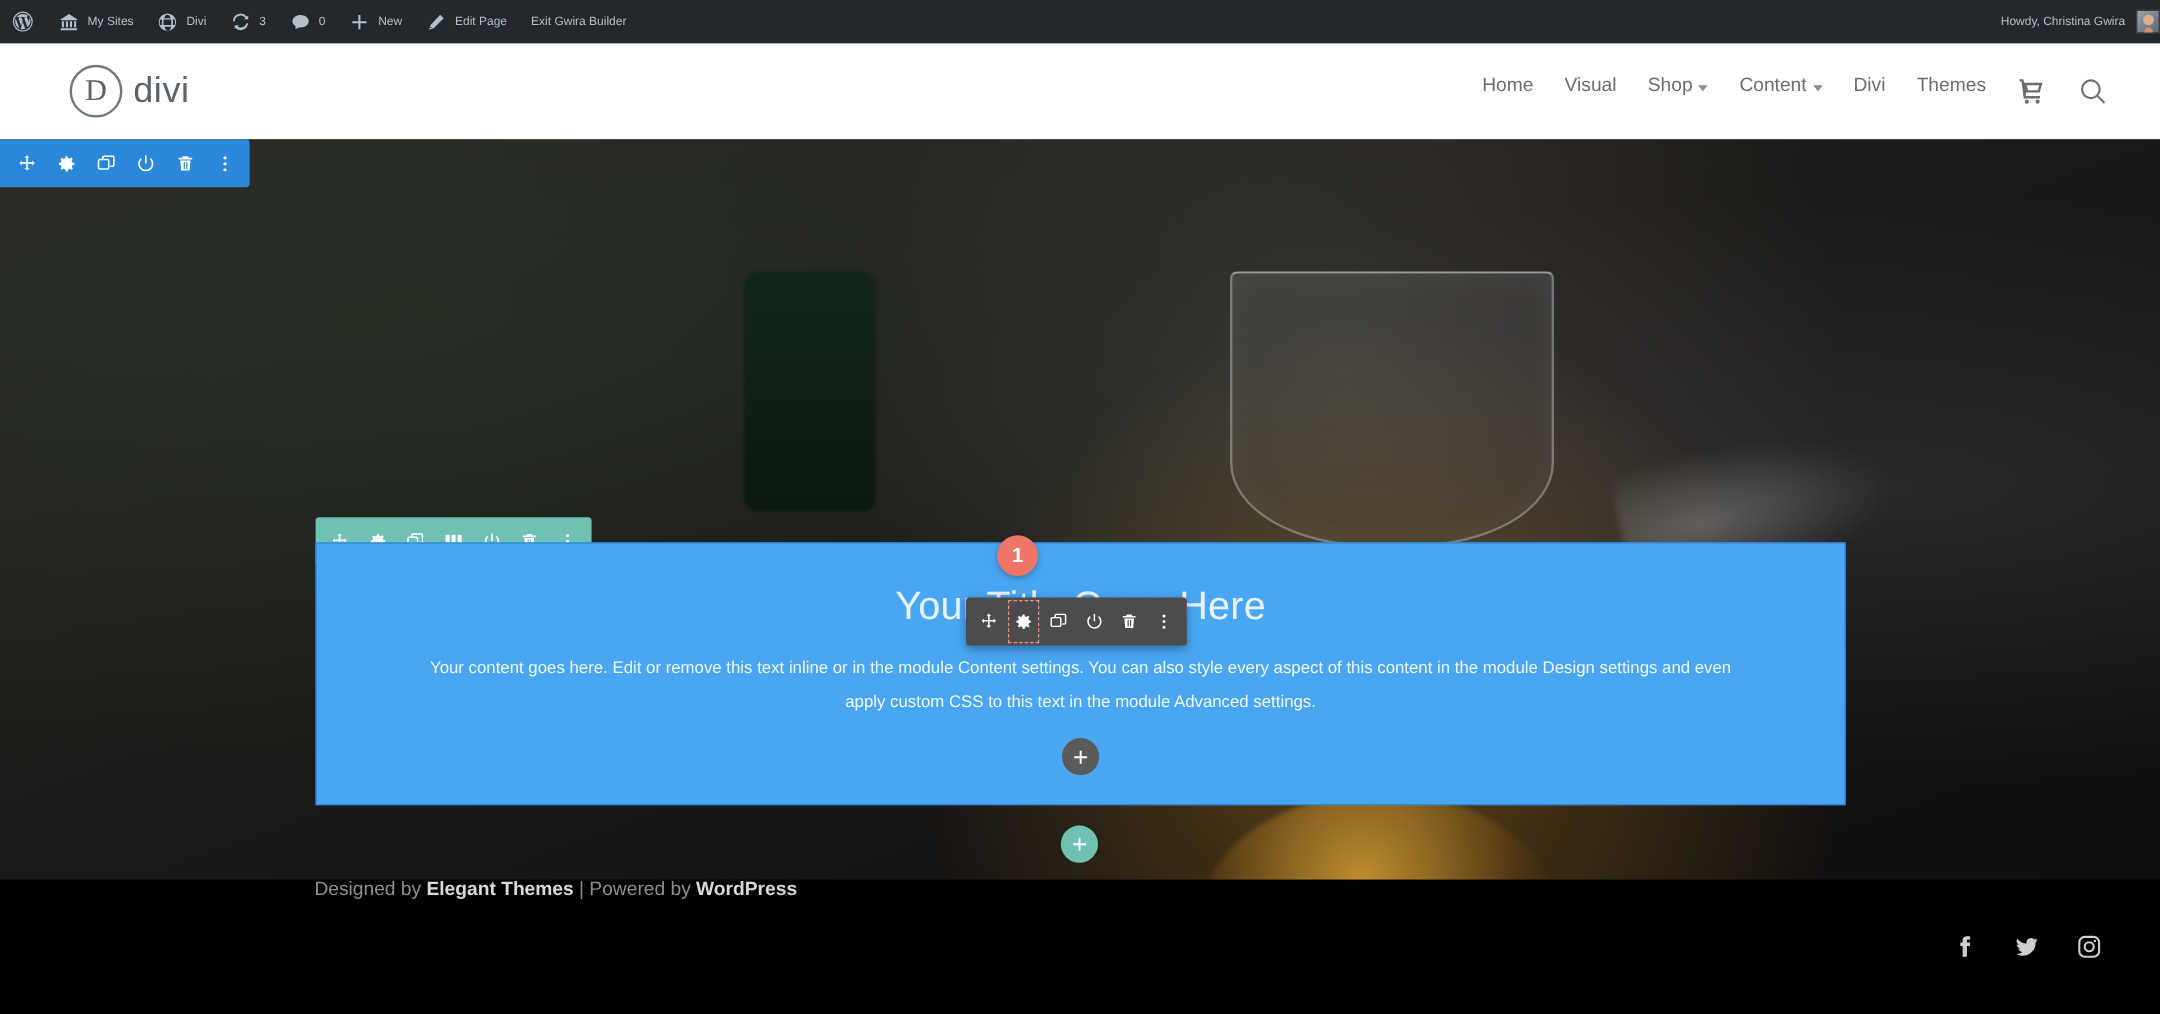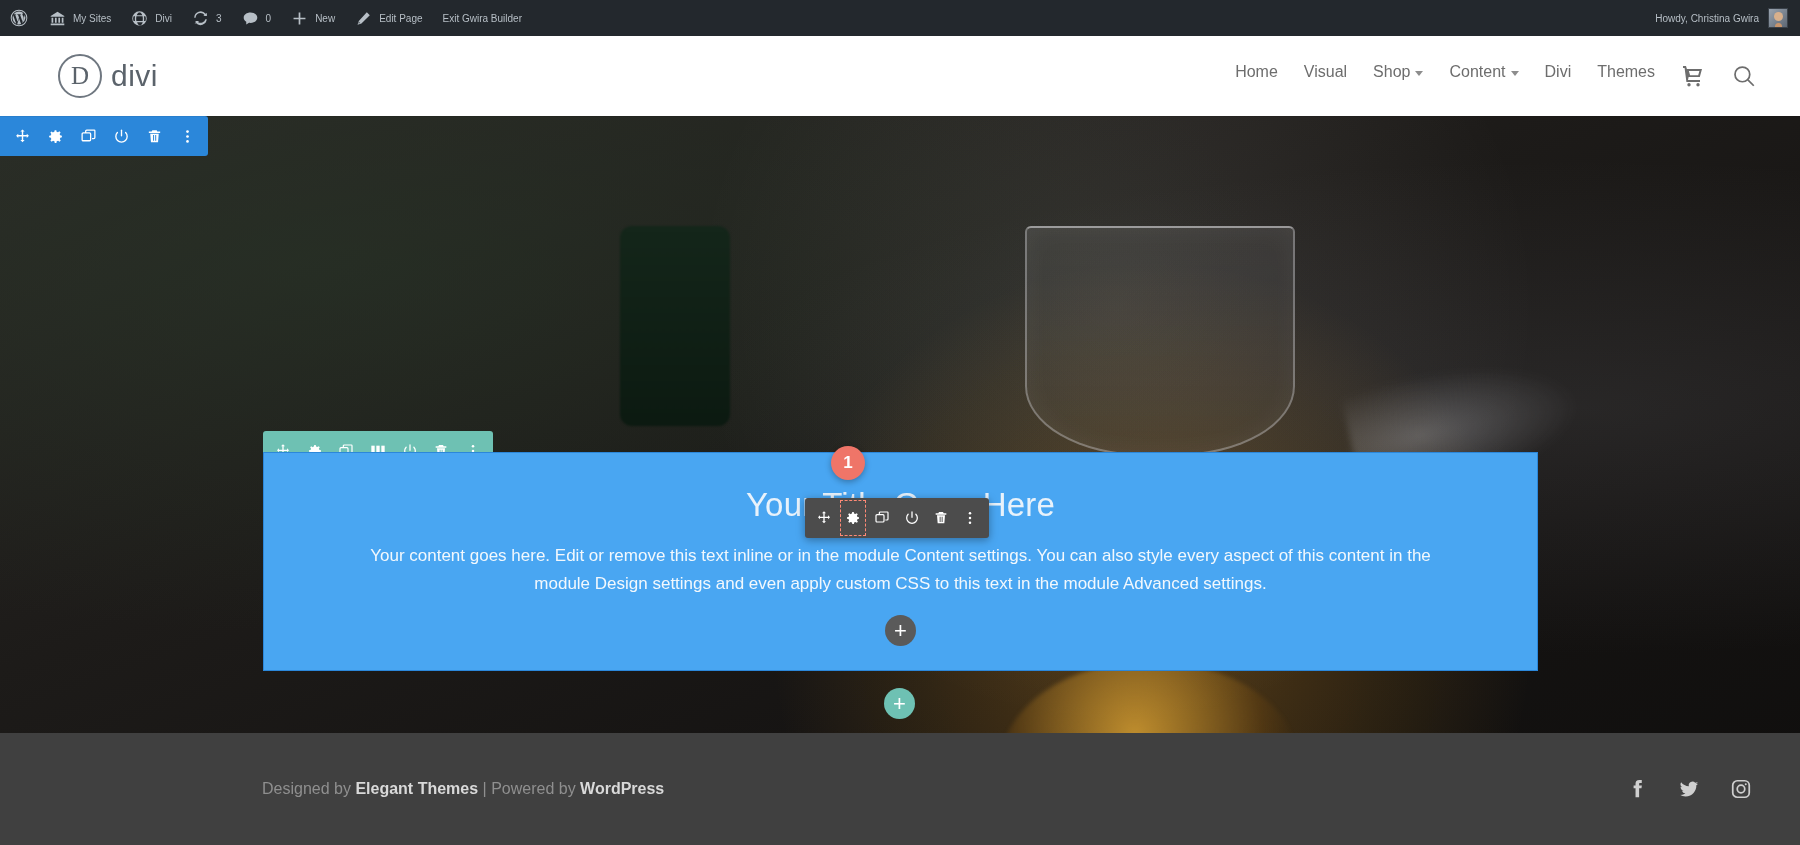--- a/index.html
+++ b/index.html
@@ -16,21 +16,21 @@
     display: flex; align-items: center;
     font-size: 10px;
     position: relative; z-index: 60;
   }
   .ab-item {
     display: flex; align-items: center; gap: 7px;
     height: 36px; padding: 0 10px;
     color: #b7bfc6; white-space: nowrap;
   }
   .ab-item:first-child { padding-left: 9px; }
-  .ab-right { margin-left: auto; display: flex; align-items: center; padding-right: 12px; }
+  .ab-right { margin-left: auto; display: flex; align-items: center; }
   .avatar-sq {
     width: 20px; height: 20px; margin-left: 9px;
     background: linear-gradient(135deg,#9aa4b0 0%,#5d6773 100%);
     border: 1px solid #3a4149;
     position: relative; overflow: hidden;
   }
   .avatar-sq::after {
     content: ""; position: absolute; left: 5px; top: 3px;
     width: 9px; height: 9px; border-radius: 50%;
     background: #d8b08c;
@@ -167,42 +167,42 @@
     display: flex; flex-direction: column; align-items: center;
   }
   .module-title {
     margin-top: 33px;
     font-size: 33px; color: #e8f2fb; font-weight: 400;
     letter-spacing: .2px;
   }
   .module-text {
     margin-top: 18px;
     width: 1100px; text-align: center;
-    font-size: 17px; line-height: 28px; color: #f2f8fd;
+    font-size: 14px; line-height: 28px; color: #f2f8fd;
   }
   .plus {
     border-radius: 50%;
     display: flex; align-items: center; justify-content: center;
     color: #fff; font-weight: 300;
     user-select: none;
   }
   .plus-module {
     margin-top: 17px;
     width: 31px; height: 31px; background: #5a5a5a; font-size: 22px;
   }
   .plus-row {
     position: absolute; left: 884px; top: 572px;
     width: 31px; height: 31px; background: #6ec1b3; font-size: 22px;
   }
   
   .footer {
     position: absolute; left: 0; bottom: 0;
     width: 100%; height: 112px;
-    background: #404040;
-    display: flex; align-items: center;
+    background: #000000;
+    display: flex; 
     padding: 0 48px 0 262px;
     z-index: 40;
   }
   .footer-text { color: #8f8f8f; font-size: 16px; }
   .footer-text b { color: #d9d9d9; font-weight: 600; }
   .socials { margin-left: auto; display: flex; align-items: center; gap: 30px; color: #cfcfcf; }
   .socials .ico svg { width: 22px; height: 22px; }
 </style>
 </head>
 <body>

